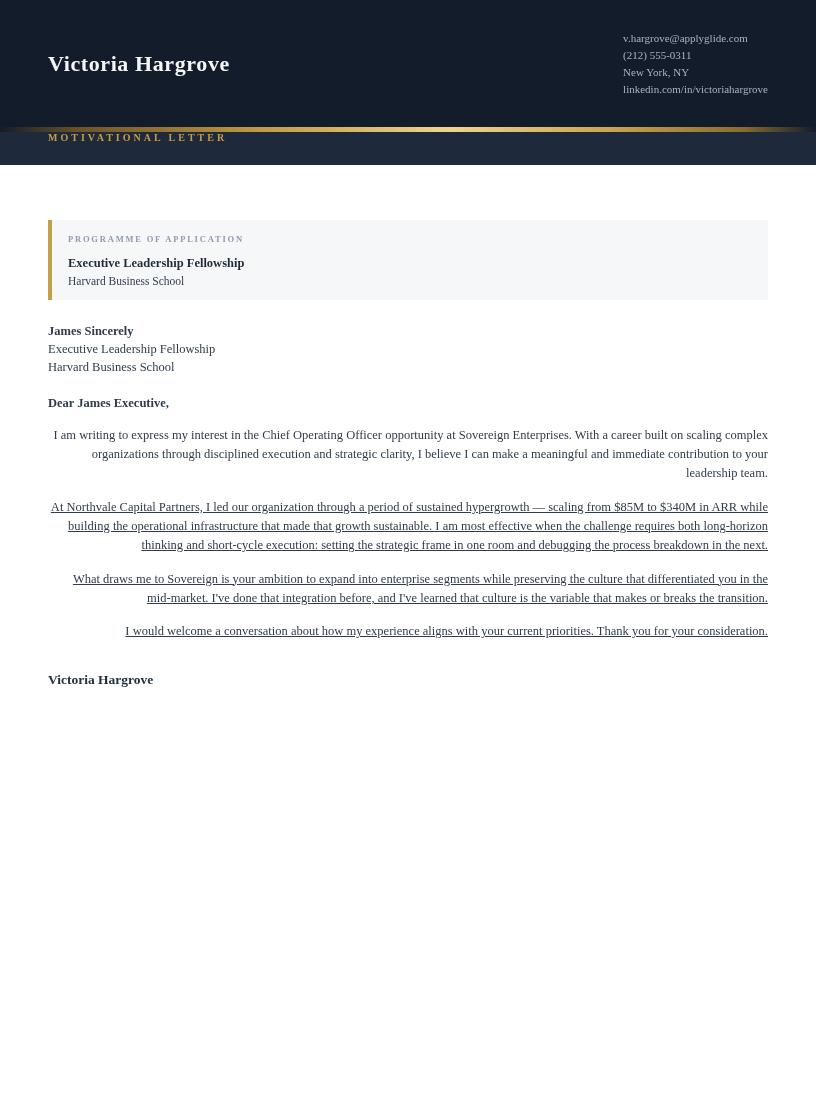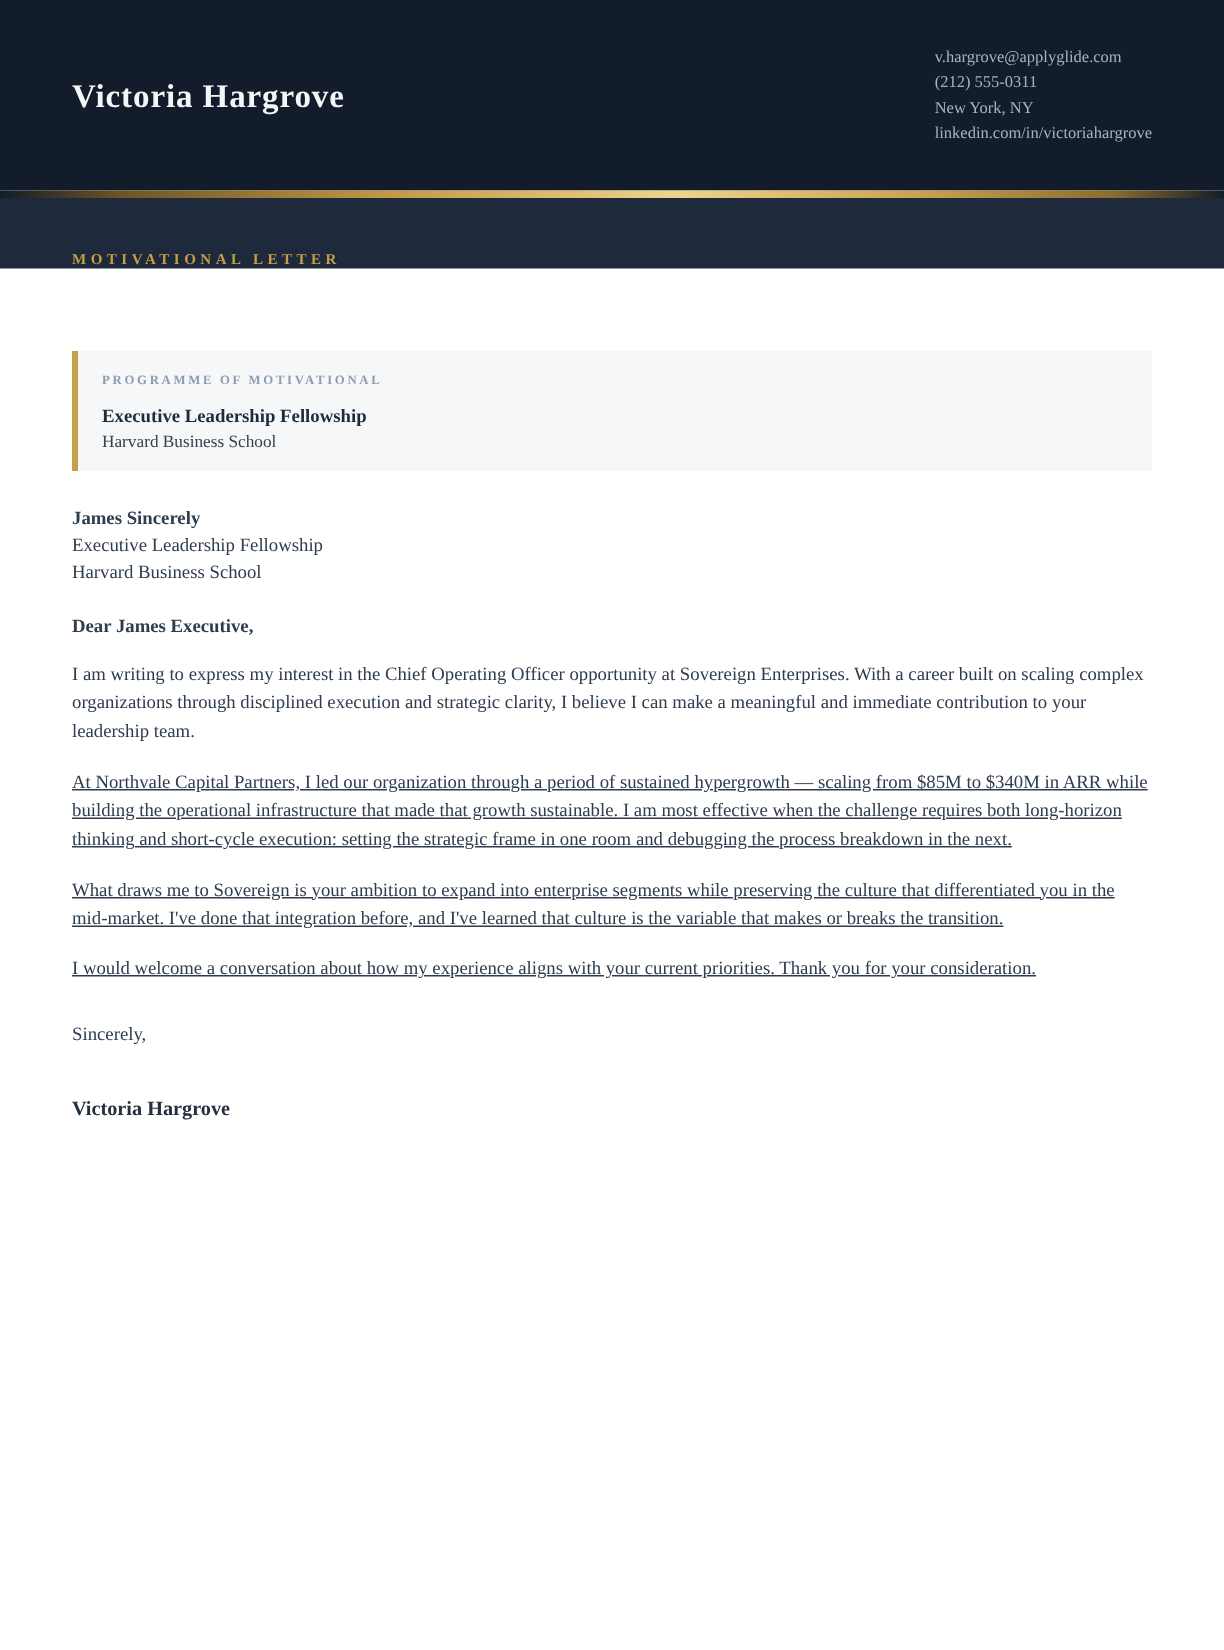--- a/index.html
+++ b/index.html
@@ -40,24 +40,24 @@
   
   .gold-divider {
     height: 5px;
     background: linear-gradient(90deg,
       #131c2a 0%, #6e5526 10%, #c29a46 32%, #eed48d 55%,
       #c9a351 75%, #8a6c2e 91%, #131c2a 100%);
   }
 
   
   .section-banner {
-    height: 47px;
+    height: 33px;
     background: #1e2a3c;
     display: flex;
-    align-items: flex-end;
+    align-items: flex-start;
     padding: 0 48px;
   }
   .section-banner span {
     color: #c59e45;
     font-size: 10px;
     font-weight: 700;
     letter-spacing: 3px;
   }
 
   
@@ -95,21 +95,21 @@
     color: #33404f;
     font-size: 11.5px;
     line-height: 15px;
   }
 
   .recipient-block { margin-top: 22px; line-height: 18.3px; }
   .bold { font-weight: 700; }
 
   .salutation { margin-top: 18px; font-weight: 700; }
 
-  .para { margin-top: 12px; text-align: left; }
+  .para { margin-top: 12px; text-align: right; }
   .para + .para { margin-top: 14px; text-decoration: underline; }
 
   .closing { margin-top: 25px; }
   .signature {
     margin-top: 29px;
     font-weight: 700;
     font-size: 13.5px;
     color: #22303f;
   }
 </style>
@@ -131,36 +131,35 @@
   <div class="gold-divider"></div>
 
   <div class="section-banner">
     <span>MOTIVATIONAL LETTER</span>
   </div>
 
   <main class="letter">
 
 
     <div class="programme-box">
-      <div class="programme-label">PROGRAMME OF MOTIVATIONAL</div>
+      <div class="programme-label">PROGRAMME OF APPLICATION</div>
       <div class="programme-title">Executive Leadership Fellowship</div>
       <div class="programme-inst">Harvard Business School</div>
     </div>
 
     <div class="recipient-block">
       <p class="bold">James Sincerely</p>
       <p>Executive Leadership Fellowship</p>
       <p>Harvard Business School</p>
     </div>
 
     <p class="salutation">Dear James Executive,</p>
 
     <p class="para">I am writing to express my interest in the Chief Operating Officer opportunity at Sovereign Enterprises. With a career built on scaling complex organizations through disciplined execution and strategic clarity, I believe I can make a meaningful and immediate contribution to your leadership team.</p>
     <p class="para">At Northvale Capital Partners, I led our organization through a period of sustained hypergrowth — scaling from $85M to $340M in ARR while building the operational infrastructure that made that growth sustainable. I am most effective when the challenge requires both long-horizon thinking and short-cycle execution: setting the strategic frame in one room and debugging the process breakdown in the next.</p>
     <p class="para">What draws me to Sovereign is your ambition to expand into enterprise segments while preserving the culture that differentiated you in the mid-market. I've done that integration before, and I've learned that culture is the variable that makes or breaks the transition.</p>
     <p class="para">I would welcome a conversation about how my experience aligns with your current priorities. Thank you for your consideration.</p>
 
-    <p class="closing">Sincerely,</p>
 
     <p class="signature">Victoria Hargrove</p>
 
   </main>
 </div>
 
 </body></html>

